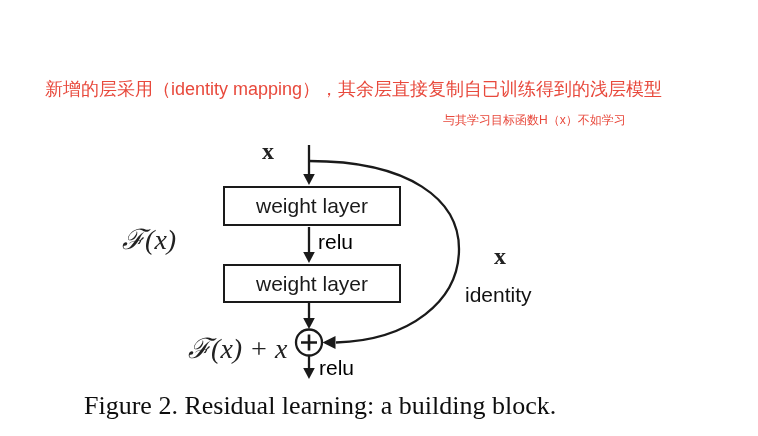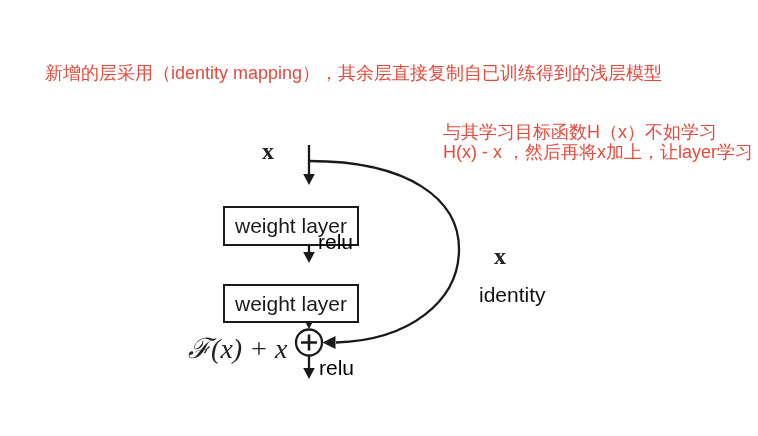--- a/index.html
+++ b/index.html
@@ -3,57 +3,56 @@
 <meta charset="utf-8">
 <style>
   html,body{margin:0;padding:0;background:#ffffff;}
   #stage{
     position:relative;width:758px;height:436px;background:#ffffff;overflow:hidden;
     font-family:"Liberation Sans","DejaVu Sans",sans-serif;
   }
   .abs{position:absolute;}
   
   .note{color:var(--red);font-family:"Liberation Sans","DejaVu Sans",sans-serif;}
-  #top-note{left:45px;top:61px;font-size:18px;font-weight:500;letter-spacing:0px;white-space:nowrap;}
-  #side-note{left:443px;top:110px;font-size:18px;line-height:20px;font-weight:500;white-space:nowrap;margin-top:12px;}
+  #top-note{left:45px;top:77px;font-size:18px;font-weight:500;letter-spacing:0px;white-space:nowrap;}
+  #side-note{left:443px;top:110px;font-size:12px;line-height:20px;font-weight:500;white-space:nowrap;}
   
   #diagram-svg{left:0;top:0;width:758px;height:436px;}
   
   .wbox{
-    left:223px;width:136px;height:40px;box-sizing:border-box;
+    left:223px;width:178px;height:40px;box-sizing:border-box;
     border:2.2px solid #1a1a1a;background:#ffffff;
     display:flex;align-items:center;justify-content:center;
-    font-size:21px;color:#1a1a1a;margin-top:20px;
+    font-size:21px;color:#1a1a1a;
   }
   #wbox1{top:186px;}
   #wbox2{top:264px;height:39px;}
   .relu{font-size:21px;color:#000000;}
   #relu-mid{left:318px;top:230px;}
   #relu-out{left:319px;top:356px;}
   .mathserif{font-family:"Liberation Serif","DejaVu Serif",serif;color:#222;}
   #x-top{left:262px;top:138px;font-size:24px;font-weight:700;}
   #x-right{left:494px;top:243px;font-size:24px;font-weight:700;}
   #f-label{left:122px;top:219px;font-size:28px;font-style:italic;}
   #fx-label{left:148px;top:328px;font-size:28px;font-style:italic;margin-left:40px;}
-  #identity-label{left:465px;top:283px;font-size:21px;color:#111;margin-left:14px;}
+  #identity-label{left:465px;top:283px;font-size:21px;color:#111;}
   #caption{
     left:84px;top:391px;font-family:"Liberation Serif","DejaVu Serif",serif;
     font-size:26px;color:#0d0d0d;white-space:nowrap;
   }
 </style>
 </head>
 <body>
 
 <div id="stage">
 
   <div id="top-note" class="abs note">新增的层采用（identity mapping），其余层直接复制自已训练得到的浅层模型</div>
 
   <div id="side-note" class="abs note">
     <div>与其学习目标函数H（x）不如学习</div>
-    <div>H(x) - x ，然后再将x加上，让layer学习</div>
   </div>
 
   <svg id="diagram-svg" class="abs" viewBox="0 0 758 436" xmlns="http://www.w3.org/2000/svg">
     <g stroke="#1a1a1a" stroke-width="2.3" fill="none">
 
       <path d="M309,145 L309,176"></path>
 
       <path d="M309,161 C410,161 459,200 459,249 C459,301 410,340 336,342.5"></path>
 
       <path d="M309,227 L309,253"></path>
@@ -77,19 +76,21 @@
 
   <div id="wbox1" class="abs wbox">
     <span>weight layer</span>
   </div>
   <div id="wbox2" class="abs wbox">
     <span>weight layer</span>
   </div>
 
   <div id="x-top" class="abs mathserif">x</div>
   <div id="relu-mid" class="abs relu">relu</div>
+  <div id="f-label" class="abs mathserif">ℱ(x)</div>
   <div id="fx-label" class="abs mathserif">ℱ(x) + x</div>
   <div id="x-right" class="abs mathserif">x</div>
   <div id="identity-label" class="abs">identity</div>
   <div id="relu-out" class="abs relu">relu</div>
 
+  <div id="caption" class="abs">Figure 2. Residual learning: a building block.</div>
 
 </div>
 
 </body></html>

